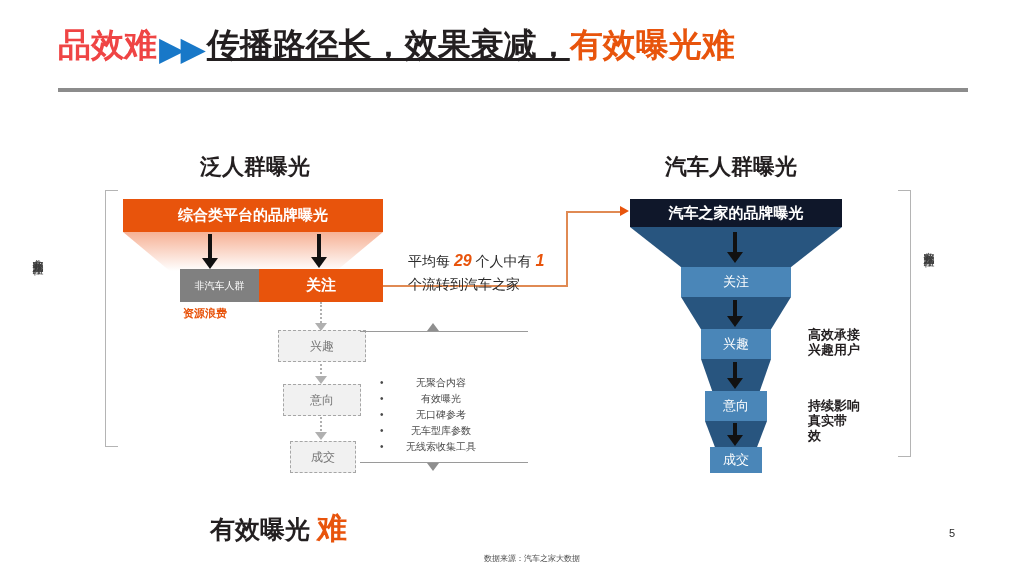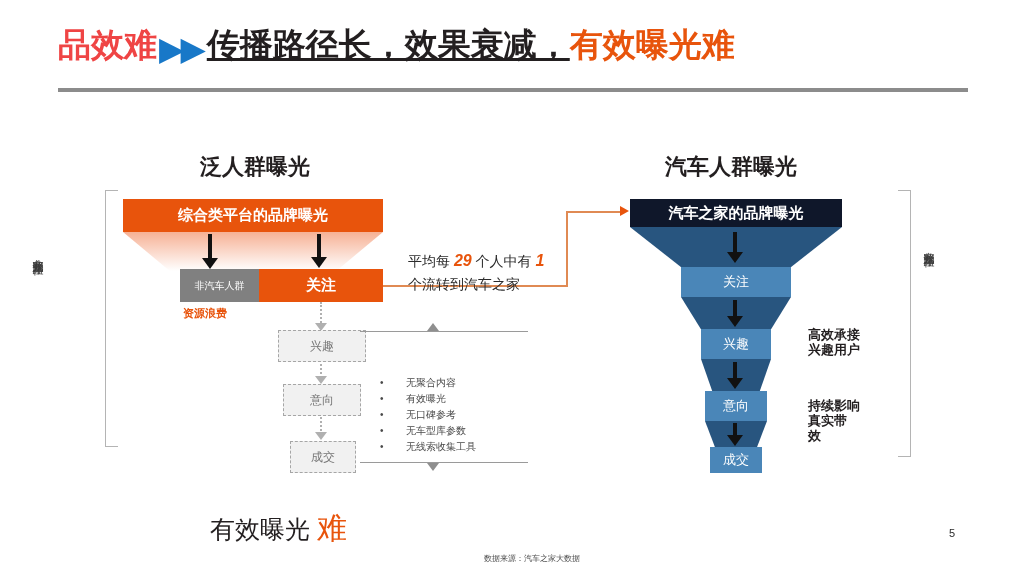--- a/index.html
+++ b/index.html
@@ -63,37 +63,37 @@
   .bhead{position:absolute;width:0;height:0;border-left:8px solid transparent;
          border-right:8px solid transparent;border-top:11px solid #111;}
 
   
   .mid-note{position:absolute;left:408px;top:222px;width:152px;font-size:14px;color:#2b2b2b;line-height:23px;margin-top:27px;}
   .mid-note b{color:#E8540C;font-size:16px;font-style:italic;}
   .mid-call{position:absolute;left:393px;top:338px;width:135px;font-size:11px;color:#E8540C;
             line-height:15px;text-align:center;}
   .mid-list{position:absolute;left:380px;top:375px;font-size:10px;color:#4a4a4a;line-height:16px;
             list-style:none;margin:0;padding:0;}
-  .mid-list li{position:relative;padding-left:26px;}
+  .mid-list li{position:relative;padding-left:26px;text-align:center;}
   .mid-list li:before{content:"•";position:absolute;left:0;color:#4a4a4a;}
   .hr-thin{position:absolute;height:1px;background:#9a9a9a;}
 
   
   .oline{position:absolute;background:#E08A53;}
 
   
   .r-top{position:absolute;left:630px;top:199px;width:212px;height:28px;background:#0f172a;
          color:#fff;font-size:15px;font-weight:bold;display:flex;align-items:center;justify-content:center;}
   .r-seg{position:absolute;background:#28557F;}
   .r-bar{position:absolute;background:#4A86B8;color:#fff;font-size:13px;
          display:flex;align-items:center;justify-content:center;}
   .r-note{position:absolute;font-size:13px;font-weight:bold;color:#231f20;line-height:15px;}
 
   
-  .bot{position:absolute;font-size:25px;font-weight:normal;color:#231f20;}
+  .bot{position:absolute;font-size:25px;font-weight:bold;color:#231f20;}
   .bot-l{left:210px;top:508px;}
   .bot-r{left:663px;top:508px;}
   .bot .em-o{color:#E8540C;font-size:30px;}
   .bot .em-b{color:#1878C8;font-size:30px;}
   .src{position:absolute;left:484px;top:553px;font-size:8px;color:#4a4a4a;}
   .pg{position:absolute;left:949px;top:527px;font-size:11px;color:#2b2b2b;}
 </style>
 </head>
 <body>
 

